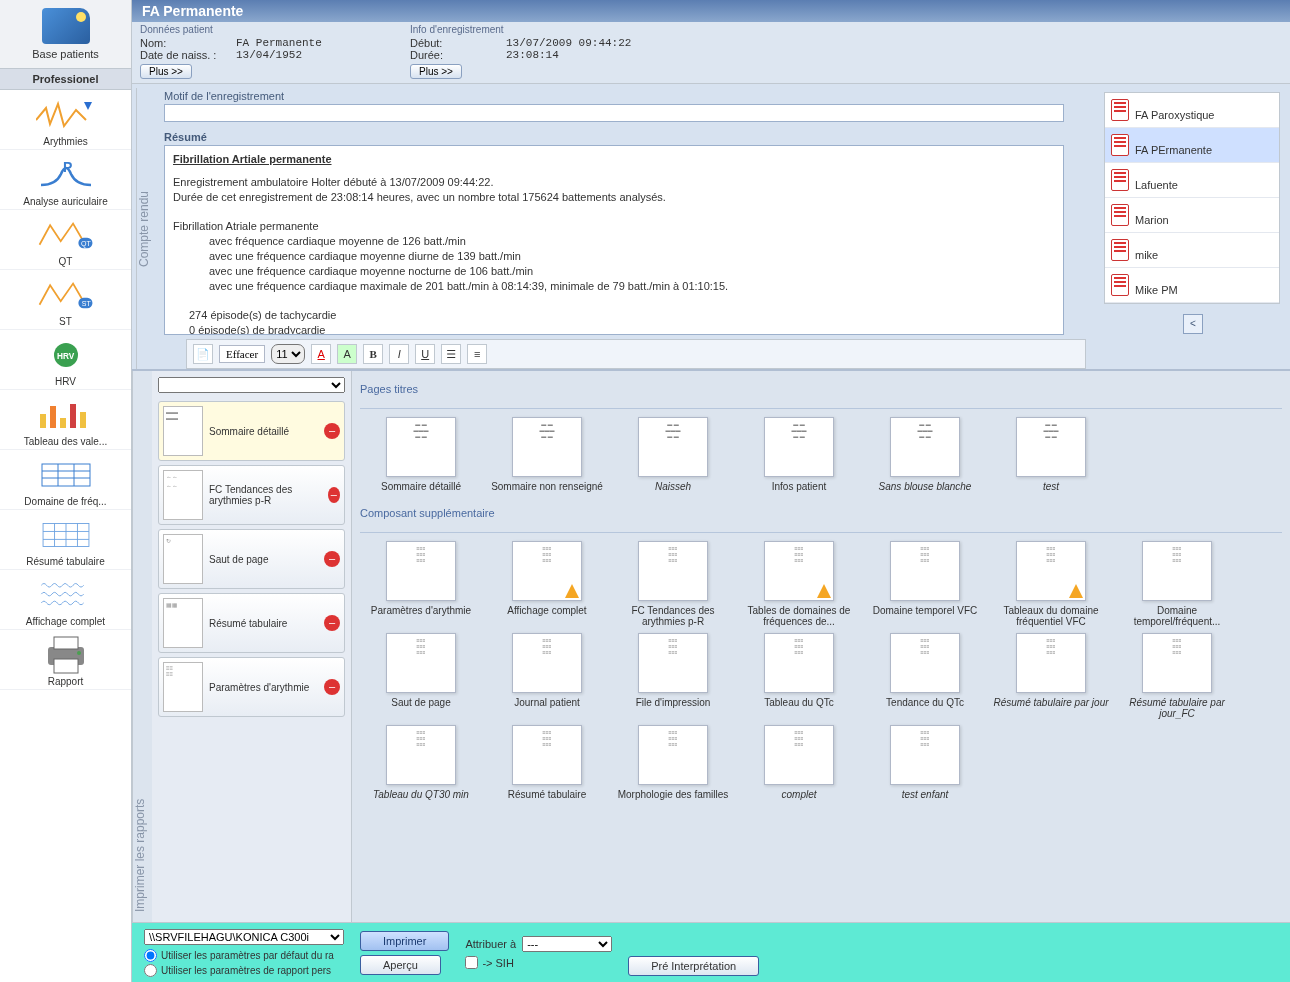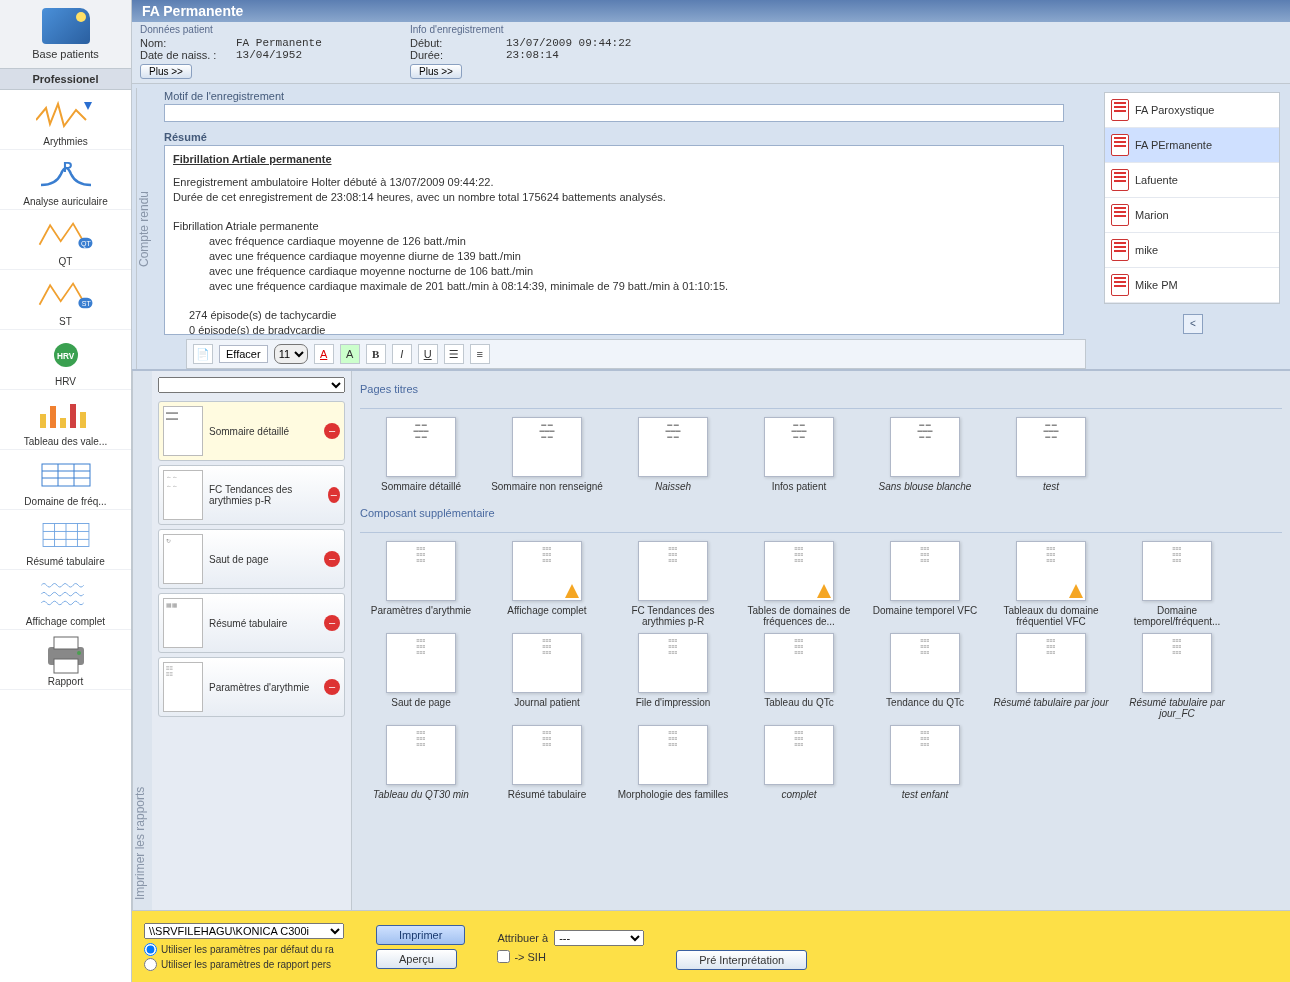--- a/index.html
+++ b/index.html
@@ -38,30 +38,30 @@
 .compte { flex:1; min-width:0;}
 .motif { font-size: 11px; color: #445a7a; margin: 2px 0 2px 4px; }
 .motif-input { width: 900px; height: 18px; border: 1px solid #9cb0cc; background:#fff; margin-left:4px; }
 
 .resume-lbl { font-size:11px; color:#445a7a; margin:9px 0 2px 4px;font-weight:bold; }
 .resume-box { background:#fff; border:1px solid #9cb0cc; width: 900px; height: 190px; overflow-y:auto; padding: 6px 8px; font-size:11px; line-height:1.35; margin-left:4px; }
 .resume-box .headline { text-decoration: underline; font-weight: bold; display:block; margin-bottom:8px;}
 .resume-box .ind { padding-left: 36px; display:block; }
 
 .template-list { width: 176px; background:#fff; border:1px solid #c0c8d0; margin:4px 4px 4px 2px; }
-.tpl-item { display:flex; align-items:center; gap:6px; padding:6px; border-bottom:1px solid #e4e8ef; font-size:11px; cursor:pointer; }
+.tpl-item { display:flex; align-items:flex-end; gap:6px; padding:6px; border-bottom:1px solid #e4e8ef; font-size:11px; cursor:pointer; }
 .tpl-item.sel { background: #cfe0ff; }
 .tpl-icon { width:18px; height:22px; border:1px solid #c33; border-radius:2px; position:relative; background:#fff;}
 .tpl-icon::after{content:"";position:absolute;left:2px;top:6px;width:12px;height:2px;background:#d33;box-shadow:0 4px 0 #d33,0 -4px 0 #d33;}
 
 .side-right { display:flex; flex-direction:column;}
 .arrow-btn { width:20px;height:20px;border:1px solid #8aa0c0;background:#e9f0fa;margin:6px auto 0;text-align:center;line-height:18px;cursor:pointer;font-size:10px;color:#445a7a;}
 
 .toolbar { display:flex;align-items:center;gap:6px;padding:4px 6px;background:#f0f4fa;border:1px solid #c0c8d0;margin:4px 6px 0 26px;width:900px;}
-.tb-btn{padding:2px 6px;border:1px solid #b0b8c8;background:#fff;cursor:pointer;font-size:11px;}
+.tb-btn{padding:2px 6px;border:1px solid #b0b8c8;background:#fff;cursor:pointer;font-size:11px;font-family:Liberation Serif, serif;}
 .tb-sel{height:20px;font-size:11px;border-radius:7px;}
 .tb-ic{width:20px;height:20px;border:1px solid #c0c8d0;display:inline-flex;align-items:center;justify-content:center;background:#fff;cursor:pointer;}
 .tb-ic b{font-family:serif;}
 
 
 .lower { flex:1; display:flex; background:#dce4ee; border-top:2px solid #b0bed2; min-height:0;}
 .verttab2 { width: 20px; writing-mode: vertical-rl; transform: rotate(180deg); color:#8895a8; font-size:12px; padding:10px 0; border-right:1px solid #c0c8d0;}
 .report-list { width: 200px; background:#e6ebf3; border-right:1px solid #c0c8d0; padding:6px; display:flex;flex-direction:column;gap:4px; }
 .report-list select{width:100%;font-size:11px;margin-bottom:4px;}
 .rpt-item{display:flex;align-items:center;gap:6px;background:linear-gradient(#fff,#e8edf4);border:1px solid #c0c8d0;border-radius:3px;padding:4px;font-size:10px;}
@@ -72,21 +72,21 @@
 .gallery { flex:1; overflow:auto; padding:8px; }
 .sect-hdr { color:#4a6aa0; font-size:11px; border-bottom:1px solid #b6c6dc; margin:4px 0 8px; padding-bottom:13px;}
 .thumbs { display:flex; flex-wrap:wrap; gap:6px 4px; }
 .th { width:122px; text-align:center; font-size:10px; cursor:pointer; }
 .th .pg { width:70px; height:60px; margin:0 auto 4px; border:1px solid #b0b8c8; background:#fff; box-shadow:1px 1px 3px rgba(0,0,0,.15); position:relative; font-size:5px; padding:3px; color:#888; overflow:hidden;}
 .th .pg .warn{position:absolute;right:2px;bottom:2px;width:14px;height:14px;background:#f5a623;clip-path:polygon(50% 0,100% 100%,0 100%);}
 .th .lbl{line-height:1.1;min-height:22px;}
 .th.italic .lbl{font-style:italic;}
 
 
-.footer { height:72px; background:#fde047; border-top:1px solid #c0c8d0; display:flex; align-items:center; gap:32px; padding:4px 12px; font-size:11px;}
+.footer { height:60px; background:#5eead4; border-top:1px solid #c0c8d0; display:flex; align-items:center; gap:16px; padding:4px 12px; font-size:11px;}
 .footer select{font-size:11px; width:200px;}
 .footer .radios{display:flex;flex-direction:column;gap:2px;font-size:10px;}
 .footer .actbtn{padding:3px 22px;border:1px solid #3a5fa0;background:linear-gradient(#cfe1ff,#a2c1f0);border-radius:3px;color:#1a3a70;cursor:pointer;font-size:11px;}
 .footer .actbtn.plain{background:linear-gradient(#fff,#dde6f1);color:#333;}
 .footer .col{display:flex;flex-direction:column;gap:4px;align-items:flex-start;}
 .footer label{display:flex;align-items:center;gap:4px;}
 </style>
 </head>
 <body>
 

